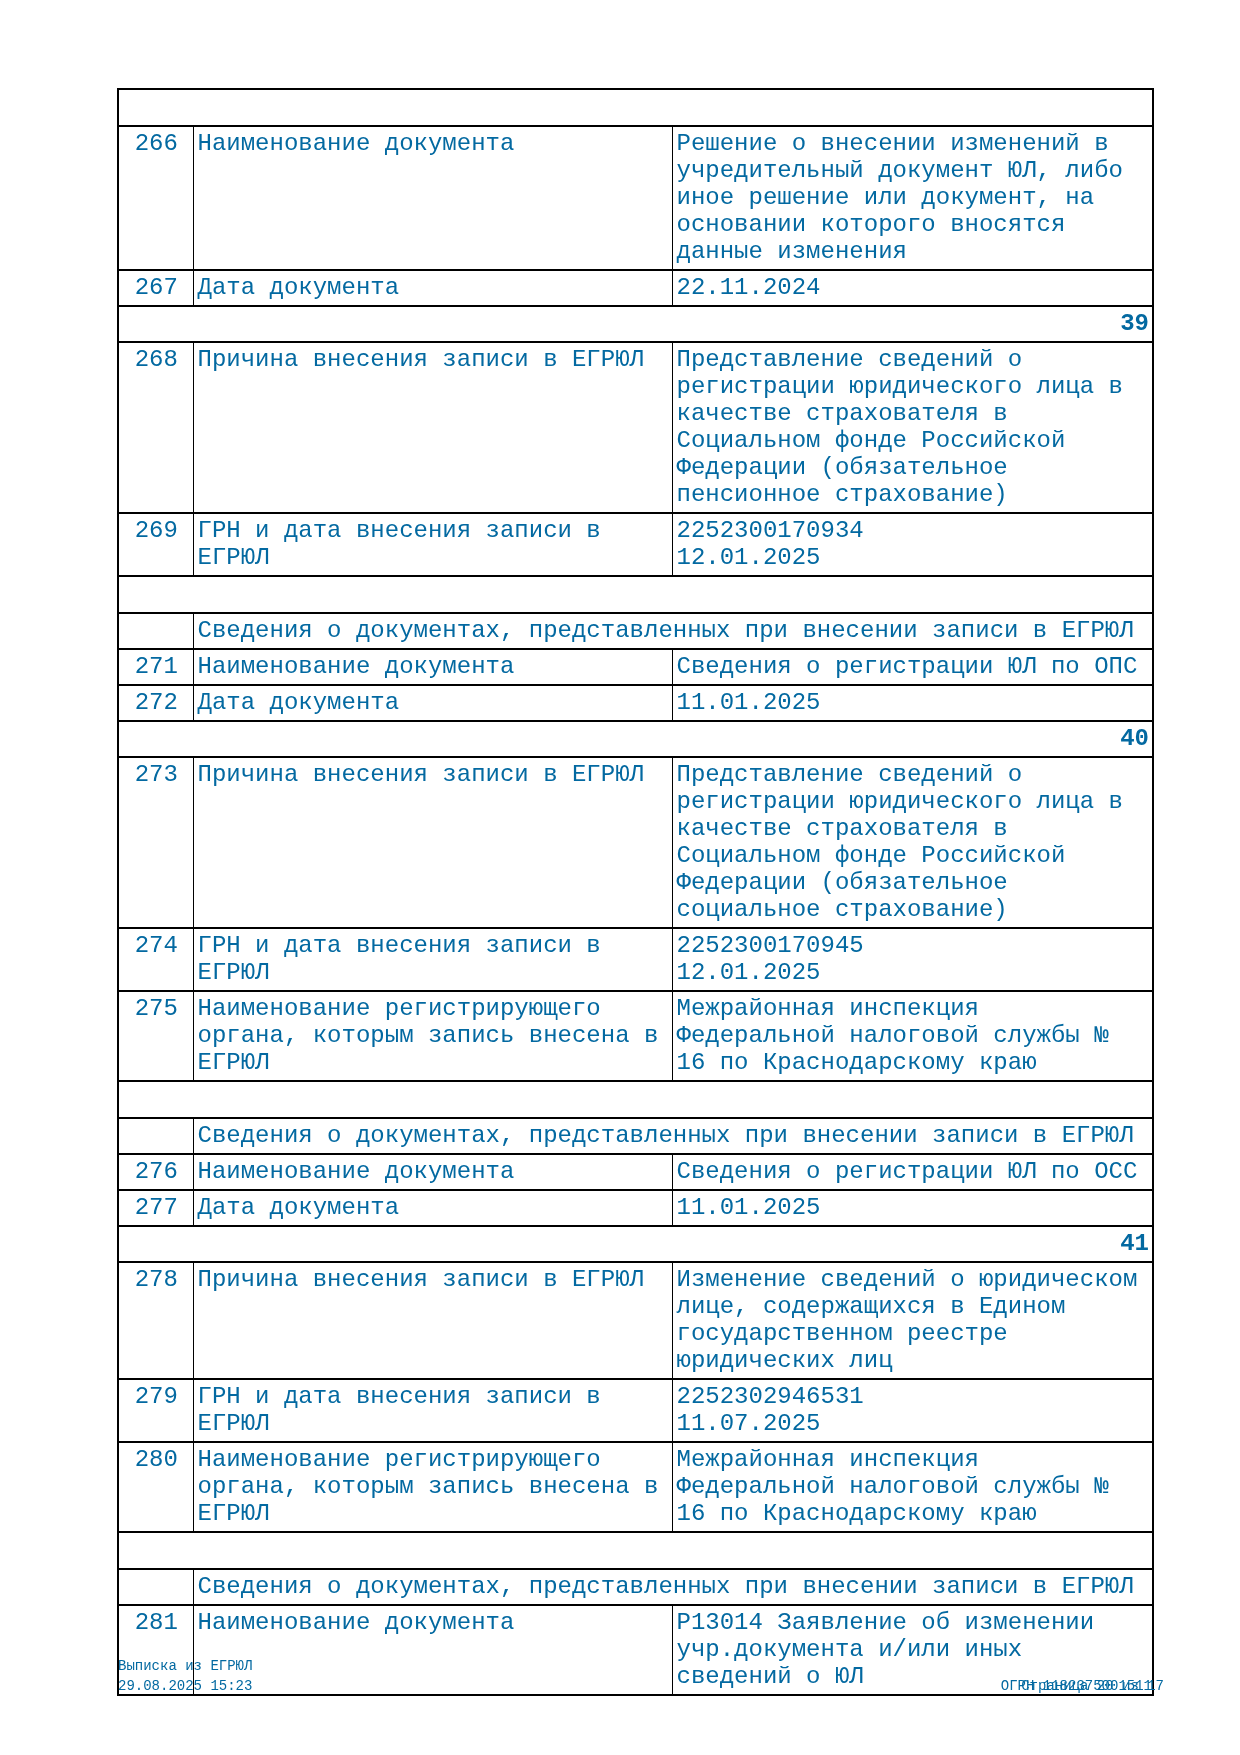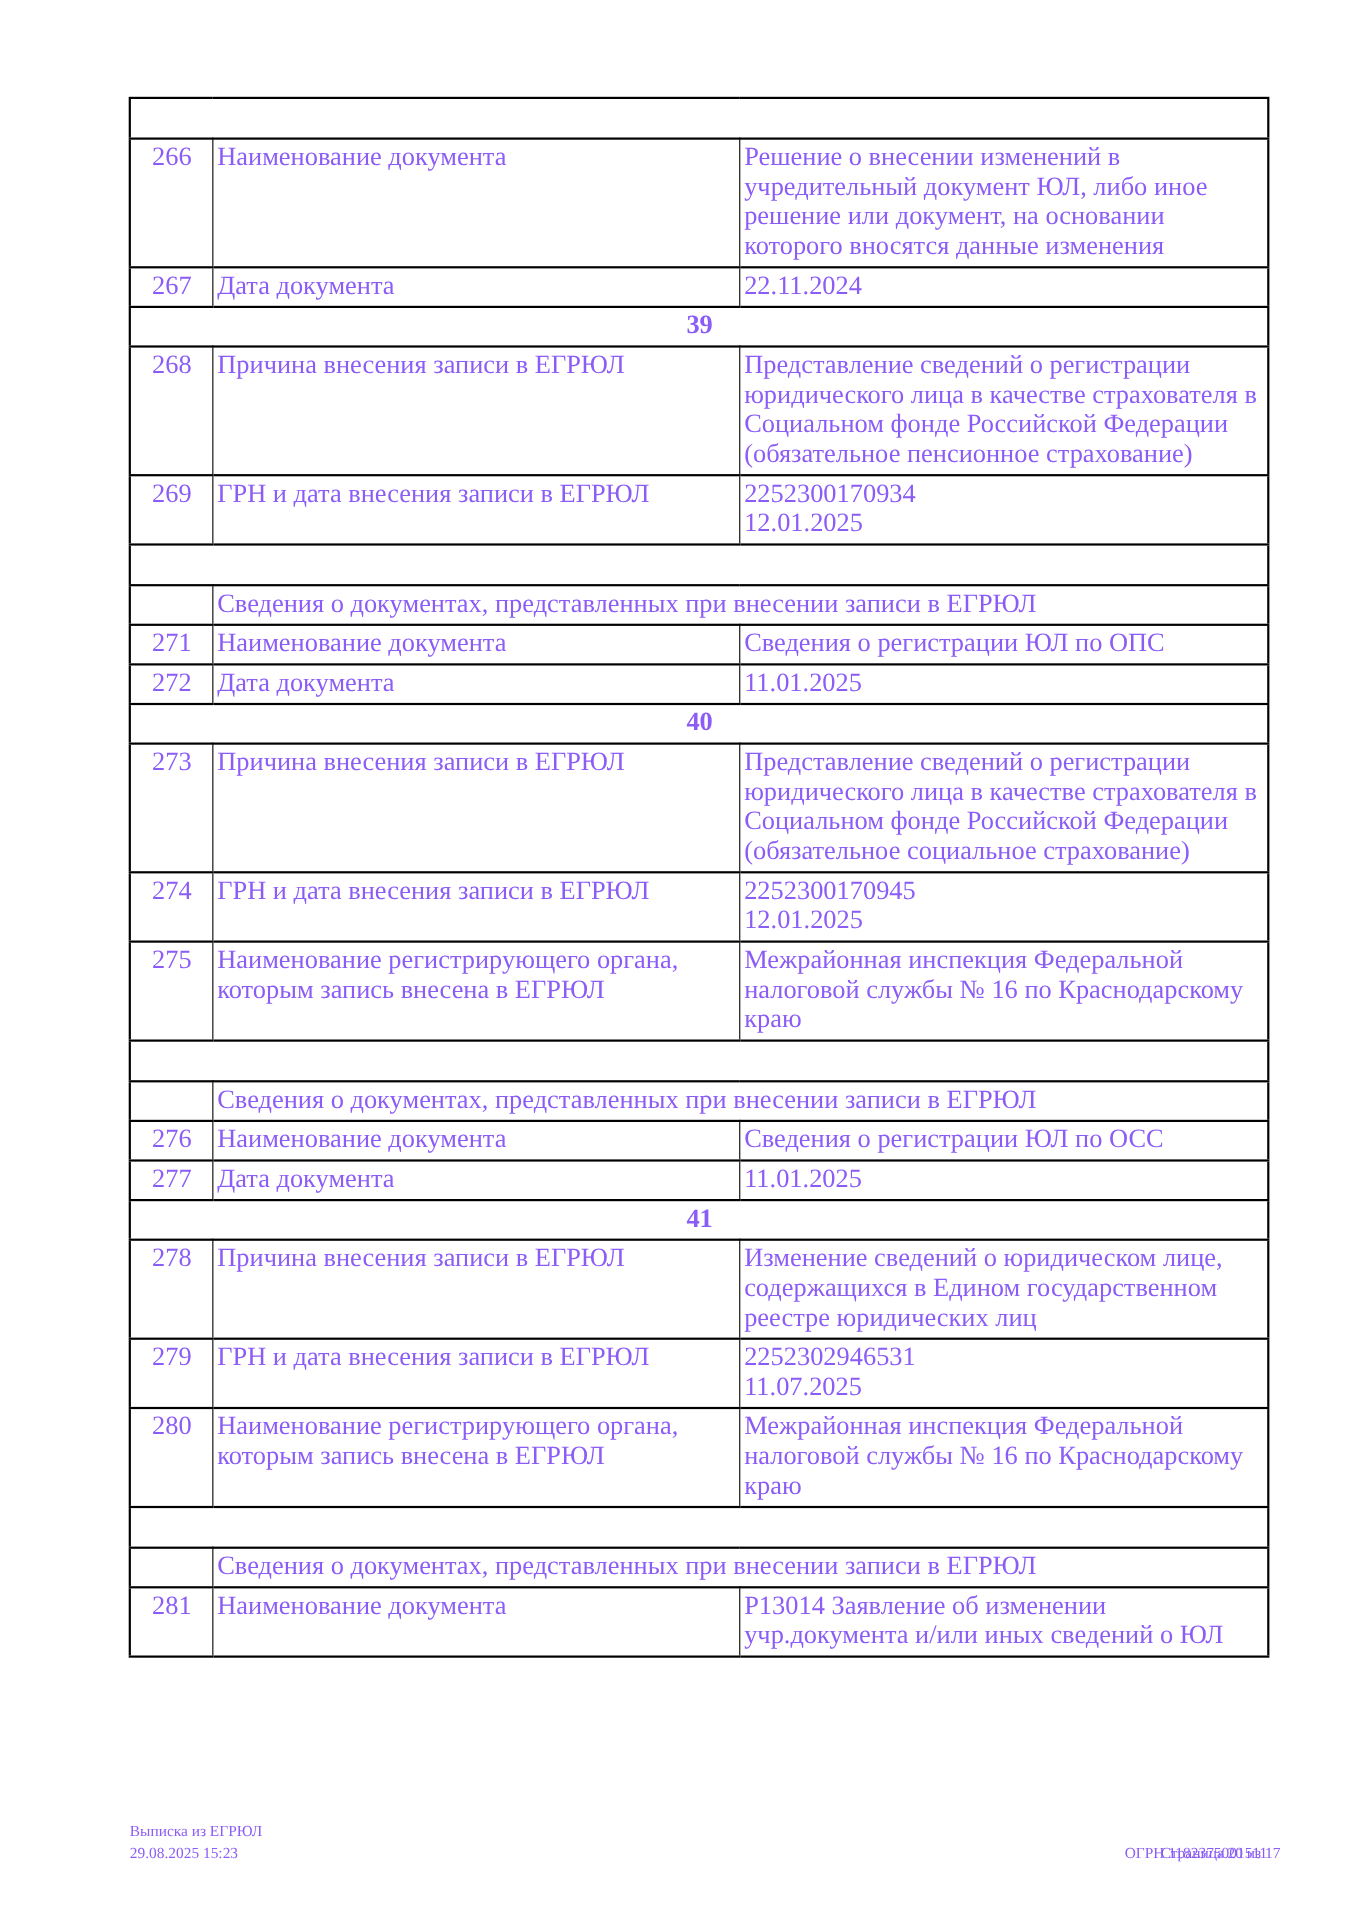--- a/index.html
+++ b/index.html
@@ -5,22 +5,22 @@
   html, body {
     margin: 0;
     padding: 0;
     background: #ffffff;
   }
   .page {
     position: relative;
     width: 1240px;
     height: 1749px;
     background: #ffffff;
-    font-family: Liberation Serif, serif;
-    color: #8b5cf6;
+    font-family: Liberation Mono, monospace;
+    color: #0369a1;
     overflow: hidden;
   }
   table.egrul {
     position: absolute;
     left: 117px;
     top: 88px;
     width: 1035px;
     border-collapse: collapse;
     table-layout: fixed;
     border: 2px solid #000;
@@ -41,21 +41,21 @@
   td.c-num {
     text-align: center;
     padding-left: 1px;
     padding-right: 1px;
   }
   td.c-value {
     white-space: pre-line;
     padding-right: 2px;
   }
   td.c-section {
-    text-align: center;
+    text-align: right;
     font-weight: bold;
     margin-left: 42px;
   }
   td.c-spacer {
     height: 28px;
   }
   .footer {
     position: absolute;
     left: 0;
     top: 0;

